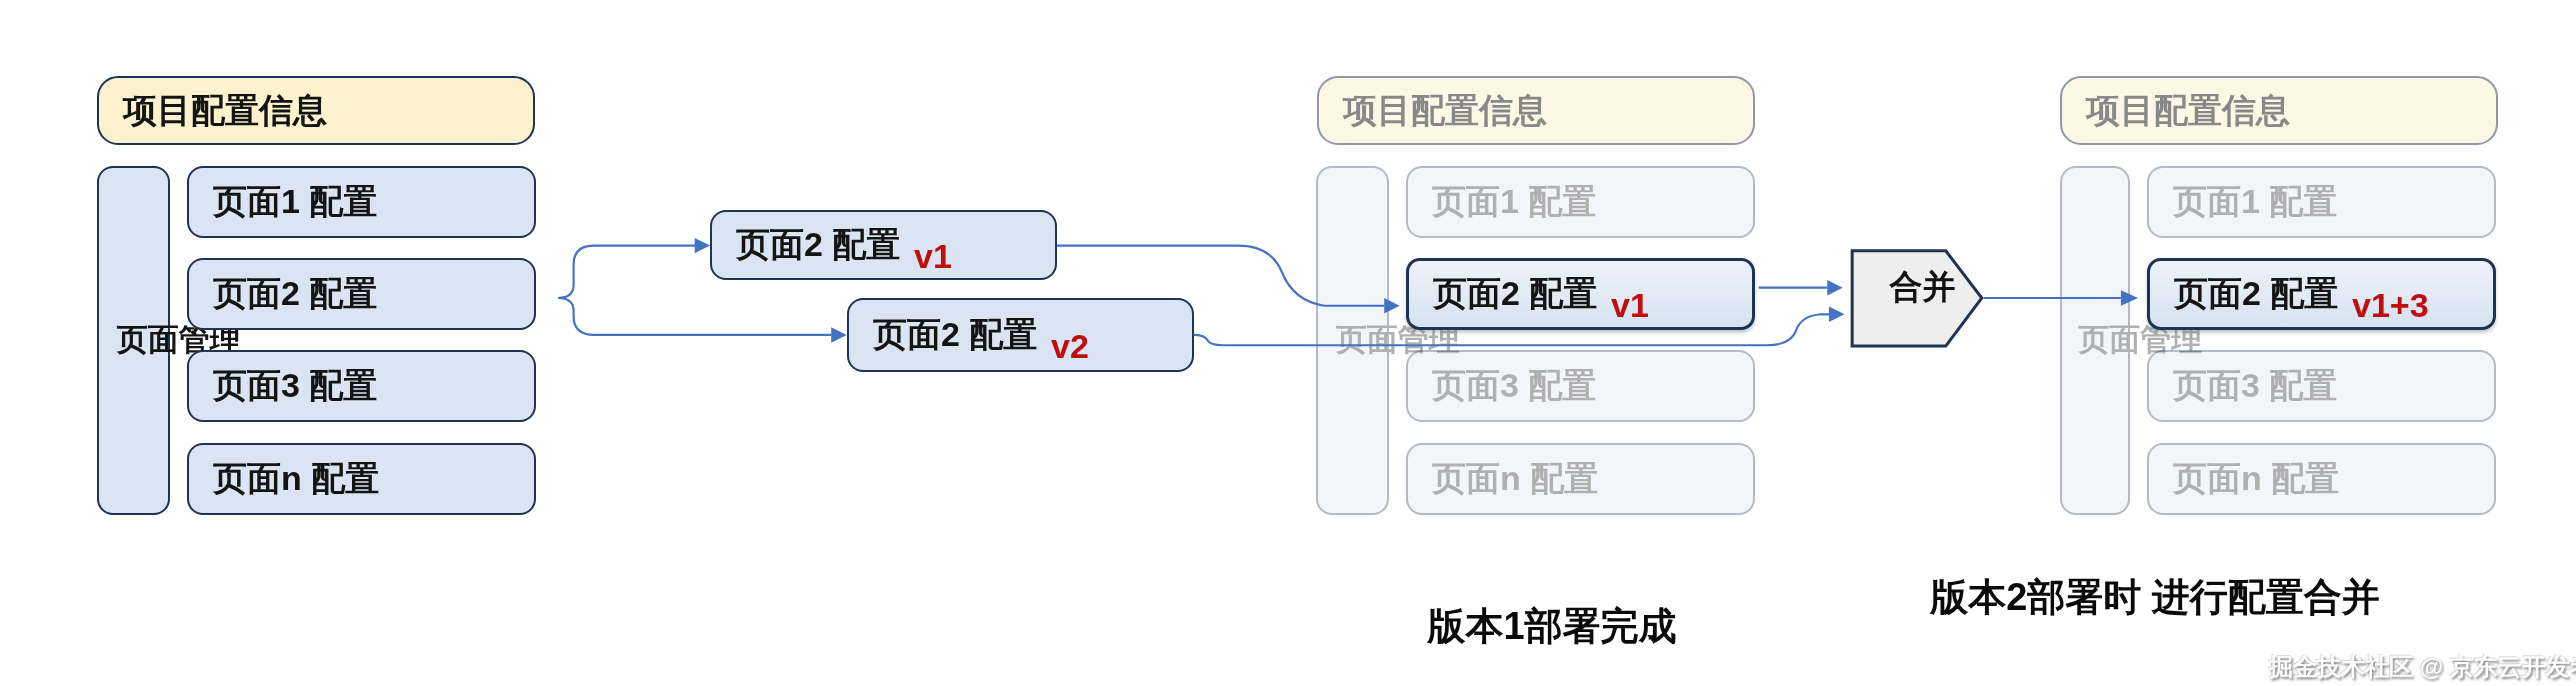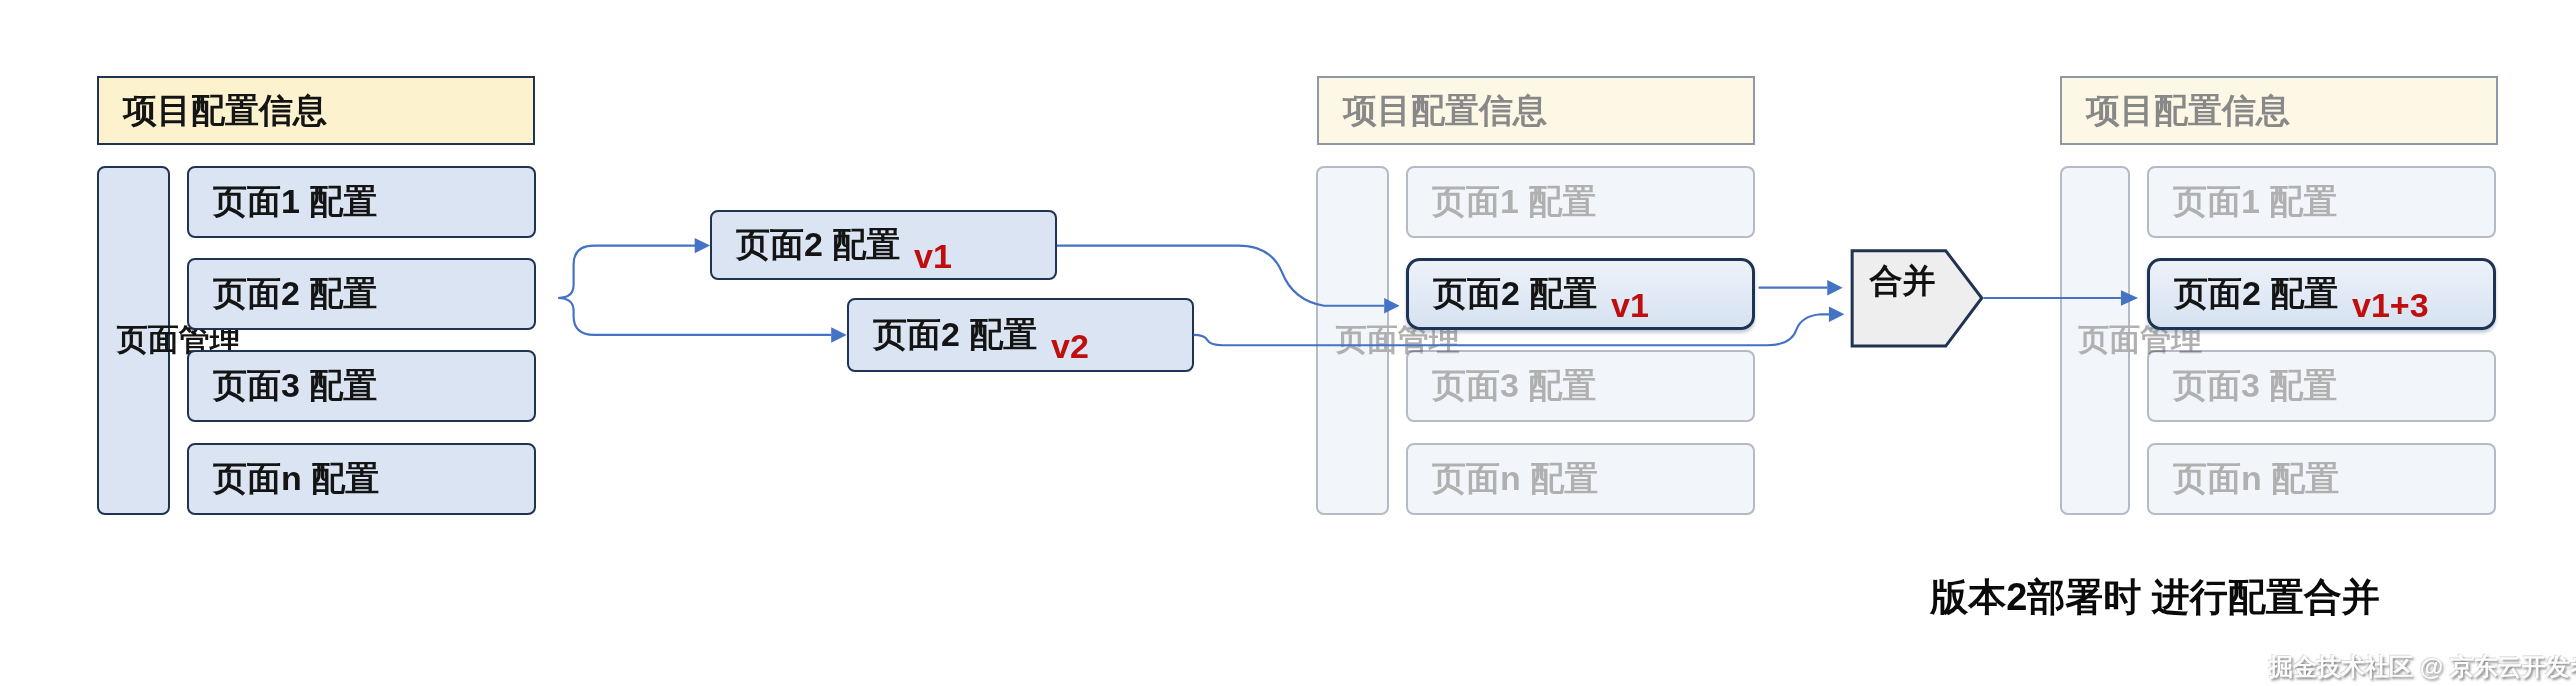--- a/index.html
+++ b/index.html
@@ -2,26 +2,26 @@
 <html style="font-size:13.7px"><head>
 <meta charset="utf-8">
 <style>
   html,body{margin:0;padding:0;background:#ffffff;}
   .stage{
     position:relative;width:2576px;height:687px;background:#ffffff;overflow:hidden;
     font-family:"Liberation Sans","DejaVu Sans",sans-serif;
   }
   .box{
     position:absolute;box-sizing:border-box;
-    border:2.6px solid #1F3352;border-radius:8px;background:#DAE4F2;
+    border:2.6px solid #1F3352;border-radius:16px;background:#DAE4F2;
     display:flex;align-items:center;
     font-size:34px;font-weight:bold;color:#141414;
     padding-left:24px;white-space:nowrap;
   }
-  .yellow{background:#FCF2CD;border-radius:0;}
+  .yellow{background:#FCF2CD;border-radius:21px;}
   .mgmt{justify-content:center;padding-left:0;font-size:31px;}
   .mgmt .vtxt{width:1.08em;word-break:break-all;text-align:center;line-height:1.18;}
   .dim{opacity:0.33;}
   .dim-y{opacity:0.5;}
   .hl{
     border-width:3.4px;border-radius:13.7px;
     background:linear-gradient(180deg,#EDF2F9 0%,#D6E2F1 100%);
     box-shadow:0 2.6px 3.4px rgba(90,110,140,0.35);
   }
   .ver{color:#C00D0D;margin-left:13.7px;font-weight:bold;margin-top:23px;}
@@ -131,20 +131,21 @@
       <polygon points="986,390 968,381 968,399"></polygon>
       <polygon points="1630,356 1612,347 1612,365"></polygon>
       <polygon points="2148,366 2130,357 2130,375"></polygon>
       <polygon points="2146,335 2128,326 2128,344"></polygon>
       <polygon points="2490,347 2470,338 2470,356"></polygon>
     </g>
 
     <polygon points="2157,292 2266,292 2308,347 2266,403 2157,403" fill="#EEEEEE" stroke="#1F3352" stroke-width="3.5"></polygon>
   </svg>
 
-  <div class="merge-label" style="left:1852px;top:234px;width:101px;height:95px;">合并</div>
+  <div class="merge-label" style="left:1852px;top:240px;width:101px;height:95px;padding-left:20px;">合并</div>
 
+  <div class="caption" style="left:1552px;top:601px;">版本1部署完成</div>
   <div class="caption" style="left:2155px;top:572px;">版本2部署时 进行配置合并</div>
 
   <div class="watermark" style="left:2269px;top:651px;">掘金技术社区 @ 京东云开发者</div>
 
 </div>
 
 
 </body></html>

